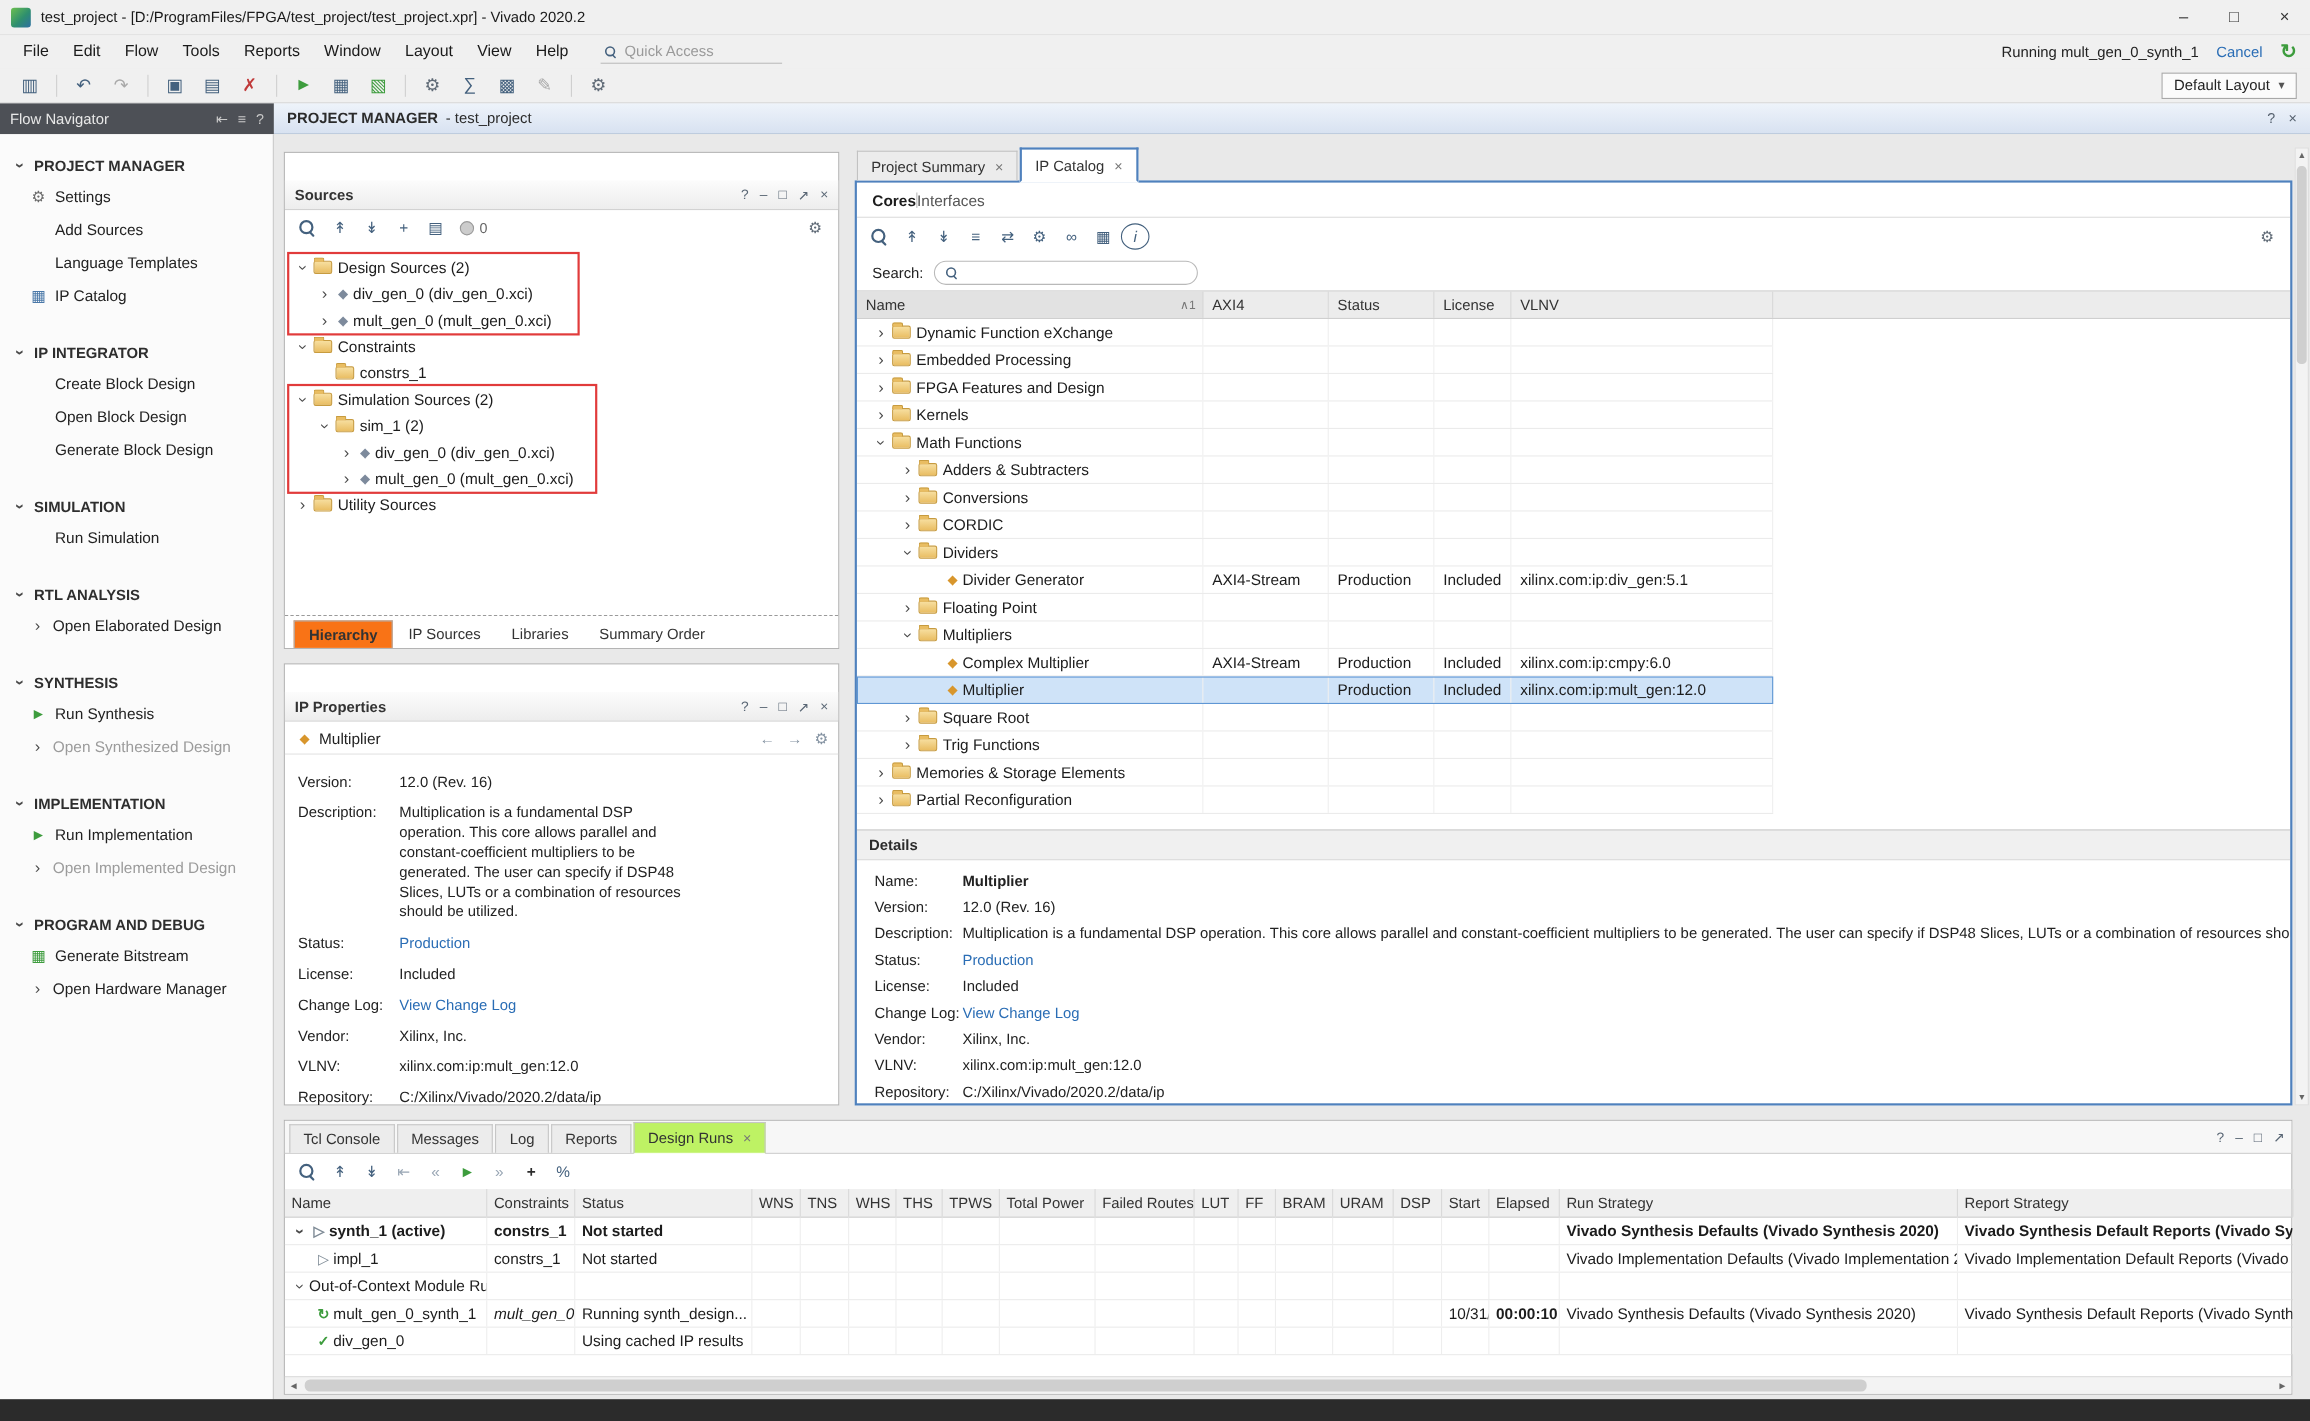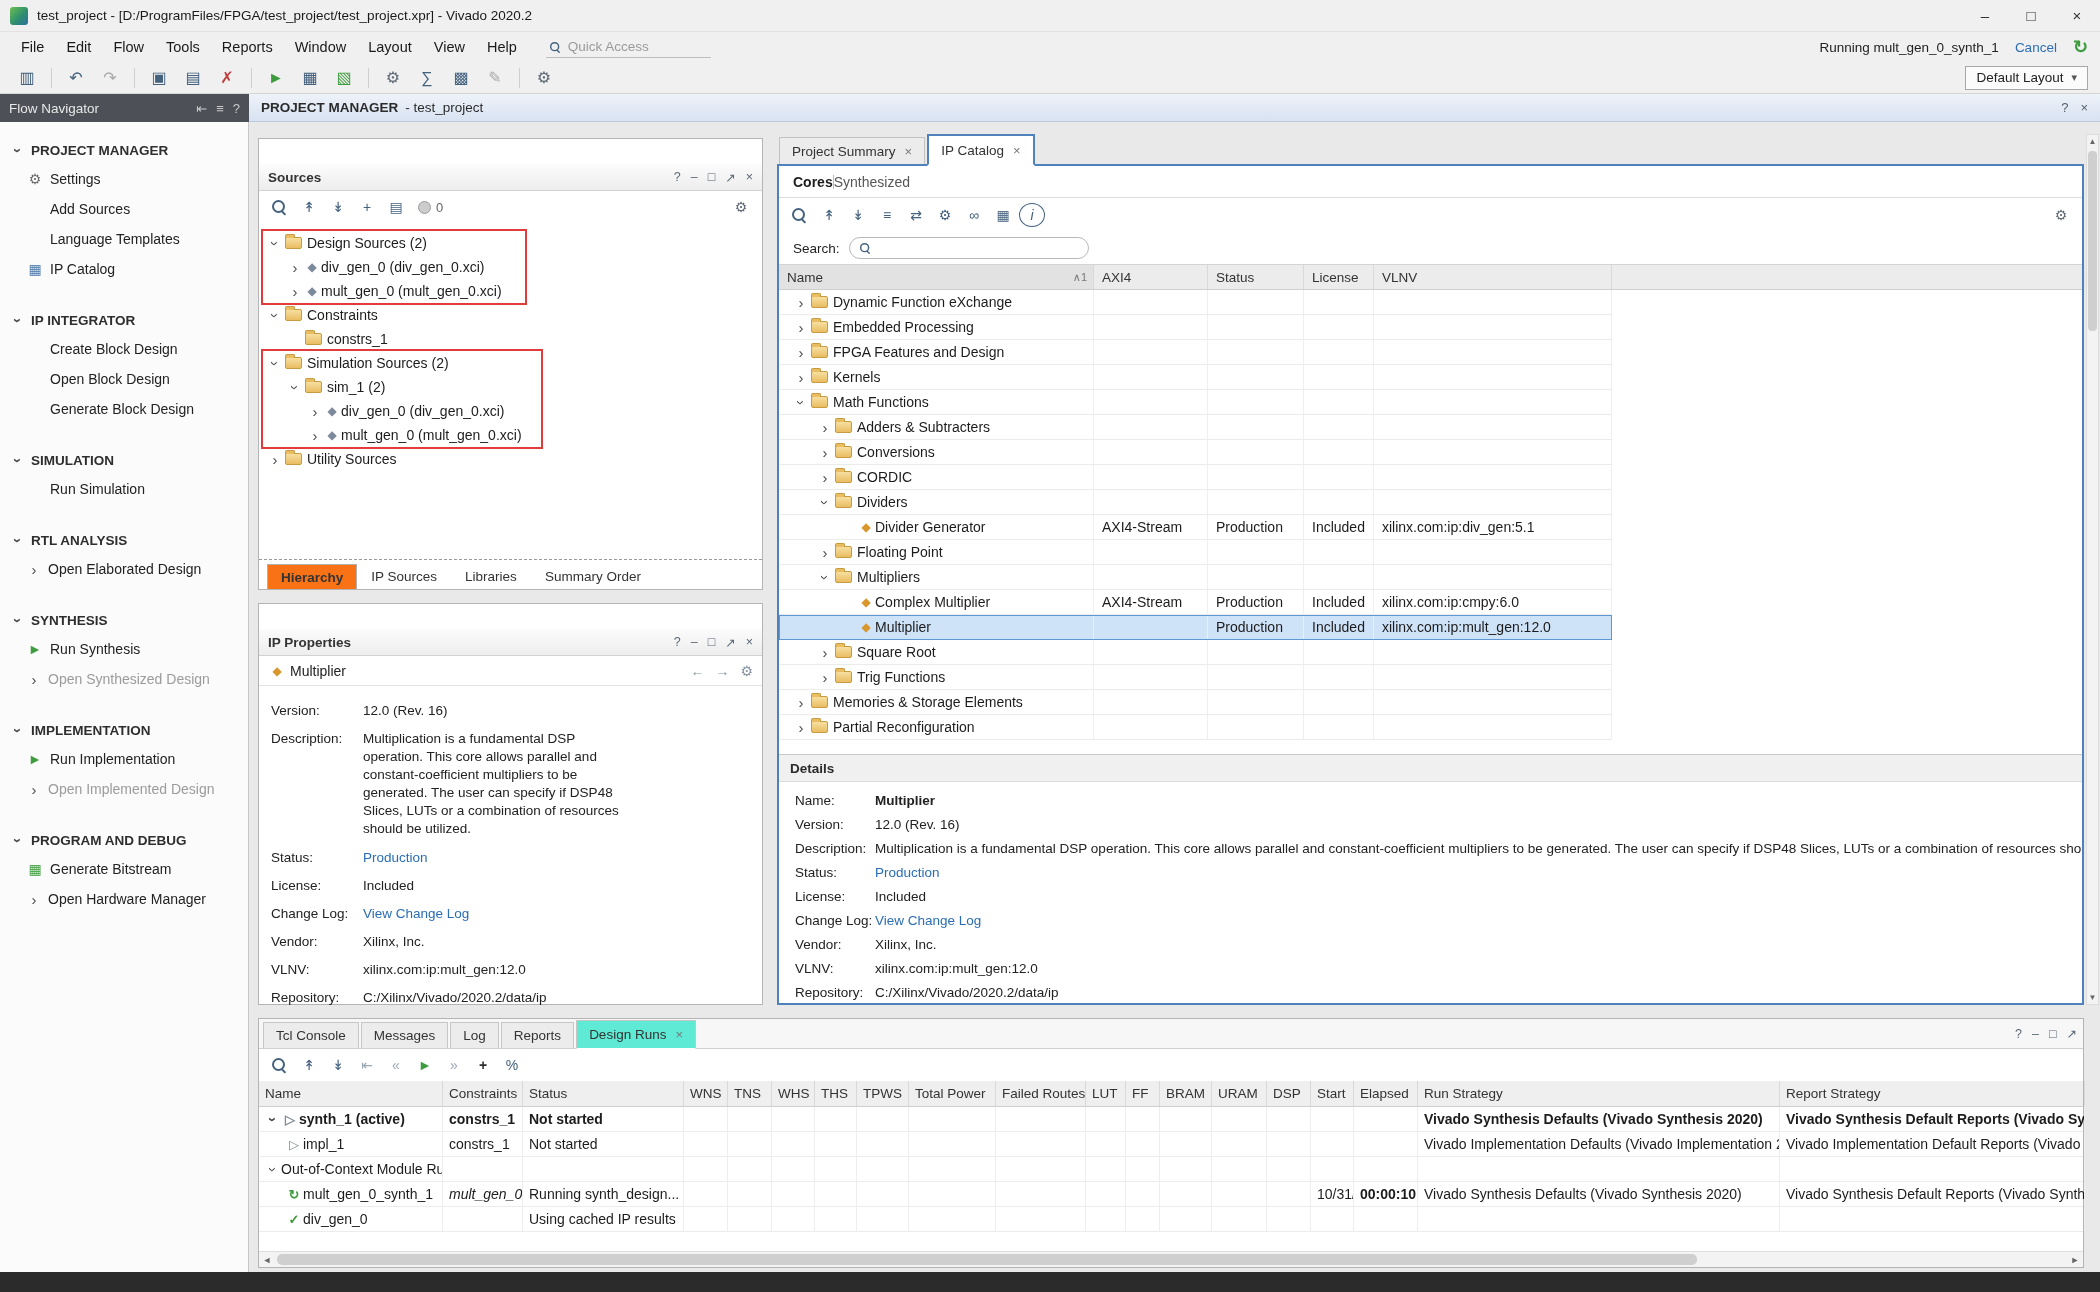--- a/index.html
+++ b/index.html
@@ -136,21 +136,21 @@
   .det-fields{padding:10px 0 0 16px;font-size:13.5px;}
   .det-fields .dfrow{margin-bottom:7px;}
   .det-fields .dflabel{width:80px;}
   .det-fields .dfvalue{flex:1;}
 
   
   #bottom{left:9px;top:896px;width:1826px;height:250px;}
   .btabs-row{height:30px;display:flex;align-items:flex-end;padding:0 6px 0 4px;background:#f7f7f7;border-bottom:1px solid #cfcfcf;}
   .btabs{display:flex;gap:2px;align-items:flex-end;}
   .btab{height:26px;display:flex;align-items:center;gap:9px;padding:0 12px;font-size:13.5px;color:#333;background:#ececec;border:1px solid #c6c6c6;border-bottom:none;}
-  .btab.active{background:#5eead4;height:29px;margin-bottom:-1px;border-bottom:1px solid #fff;position:relative;z-index:2;}
+  .btab.active{background:#bef264;height:29px;margin-bottom:-1px;border-bottom:1px solid #fff;position:relative;z-index:2;}
   .btabs-row .ph-icons{align-self:center;}
   .rthead{height:26px;display:flex;background:#efefef;border-bottom:1px solid #cfcfcf;font-size:13.5px;color:#333;}
   .rth{display:flex;align-items:center;padding-left:6px;border-right:1px solid #d9d9d9;height:100%;flex:none;overflow:hidden;white-space:nowrap;}
   .rrow{display:flex;height:25px;border-bottom:1px solid #ececec;font-size:14px;}
   .rrow.bold{font-weight:bold;}
   .rcell{display:flex;align-items:center;padding-left:6px;border-right:1px solid #eeeeee;height:100%;overflow:hidden;white-space:nowrap;flex:none;}
   .rcell.rname{padding-left:0;}
   .ri{width:18px;flex:none;text-align:center;font-size:13px;}
   .ri-play-outline{color:#7f8b96;}
   .ri-running{color:#3d9c3d;font-weight:bold;}
@@ -505,21 +505,21 @@
         </div>
         <div class="rtab active">
           <span class="tab-lbl">IP Catalog</span>
           <span class="tab-x">×</span>
         </div>
       </div>
     <div class="rbody">
       <div class="subtabs" id="cat-subtabs">
           <span class="subtab active">Cores</span>
           <span class="subtab-sep"></span>
-          <span class="subtab">Synthesized</span>
+          <span class="subtab">Interfaces</span>
         </div>
       <div class="mini-toolbar cat-toolbar" id="cat-toolbar">
           <span class="tbtn ic-mag"></span>
           <span class="tbtn tb-collapse-all">↟</span>
           <span class="tbtn tb-expand-all">↡</span>
           <span class="tbtn tb-hierarchy">≡</span>
           <span class="tbtn tb-restore">⇄</span>
           <span class="tbtn tb-customize">⚙</span>
           <span class="tbtn tb-link">∞</span>
           <span class="tbtn tb-grid">▦</span>

